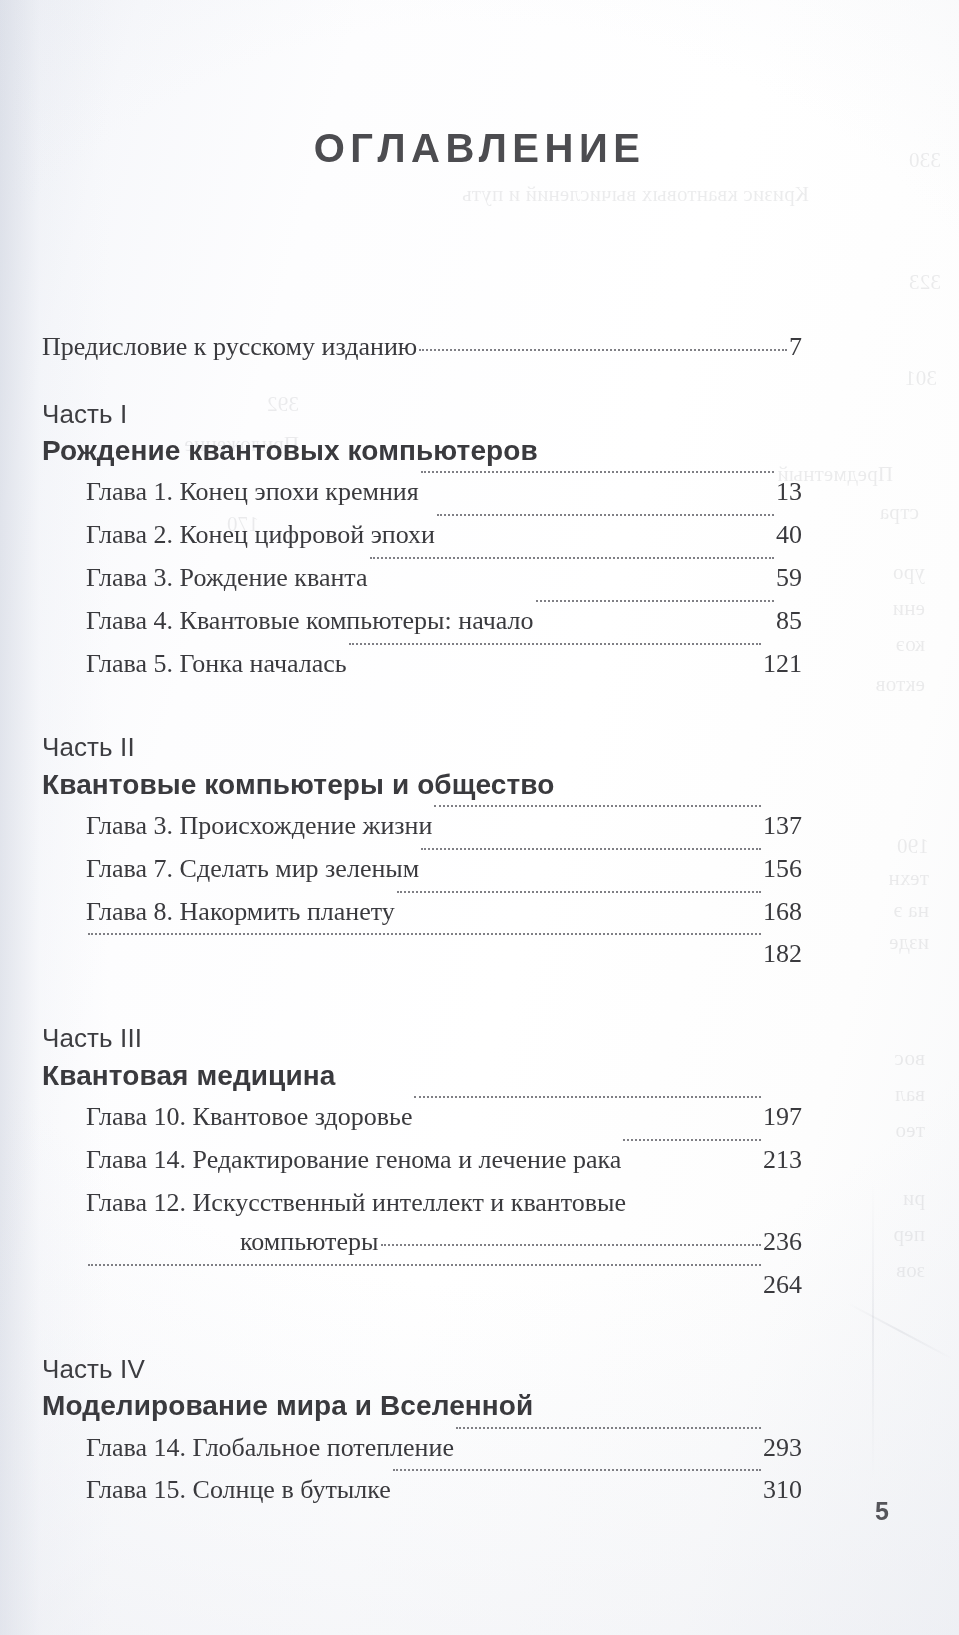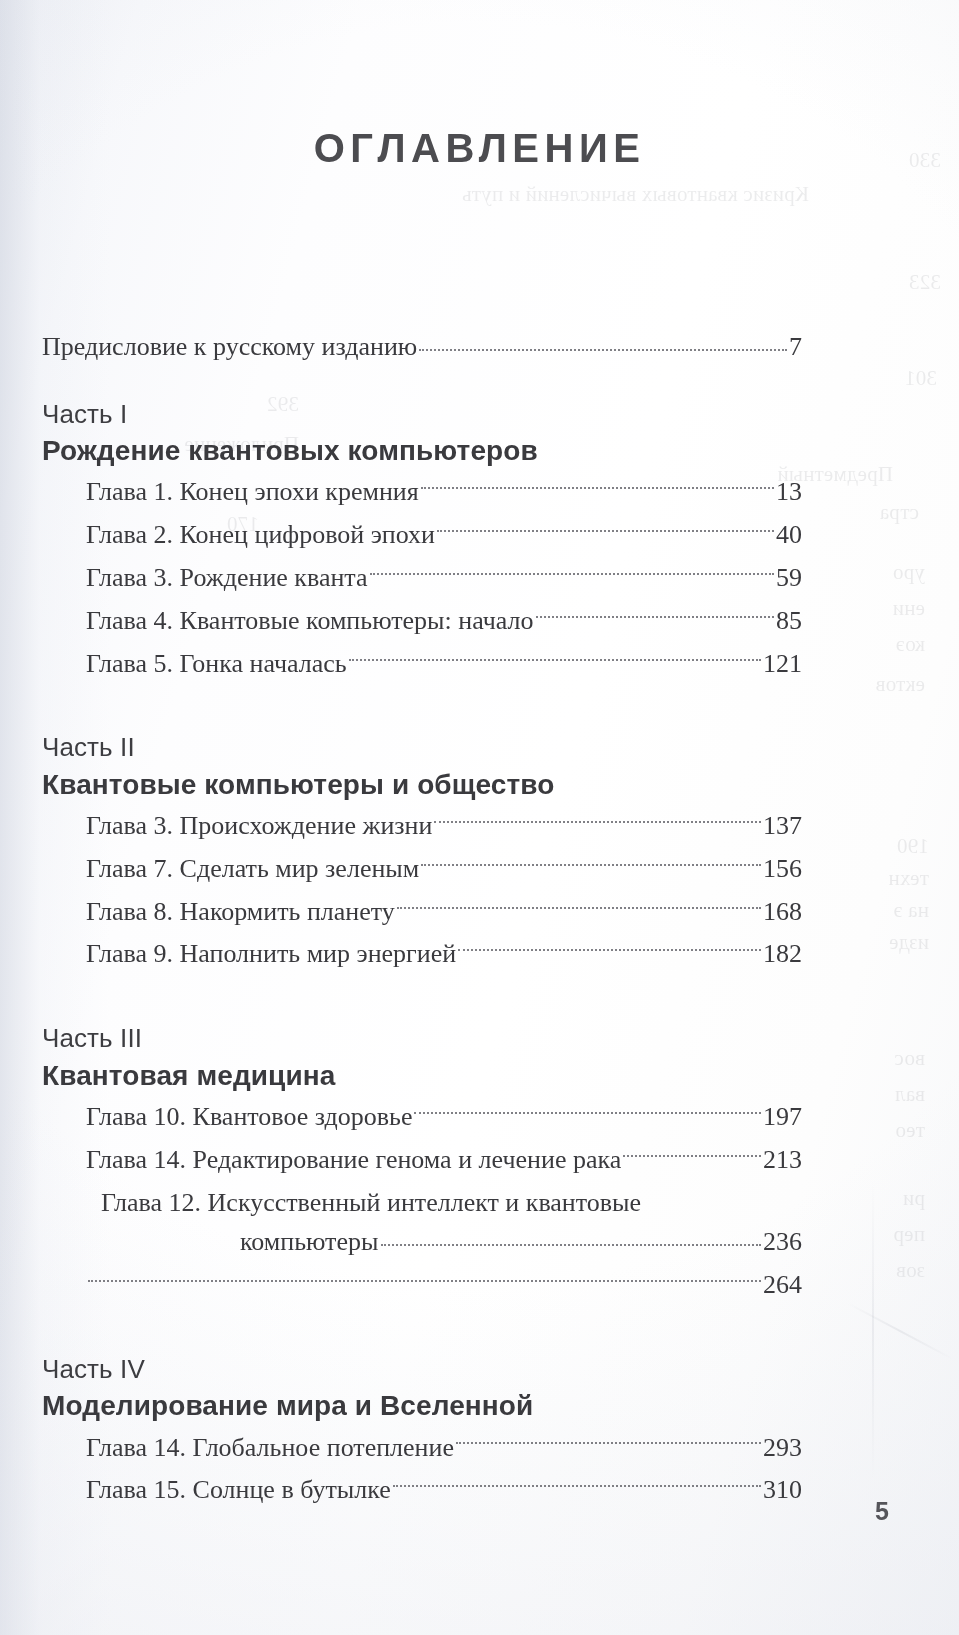--- a/index.html
+++ b/index.html
@@ -127,37 +127,36 @@
     color: #3a3a3e;
     line-height: 1.30;
     margin: 2px 0 6px 0;
     letter-spacing: .1px;
   }
 
   .chapters { margin: 0; padding: 0; list-style: none; }
 
   .chapter-row {
     display: flex;
-    align-items: center;
+    align-items: flex-start;
     font-size: 26px;
     line-height: 1.30;
     color: #3a3a3e;
     margin: 0 0 9px 0;
     padding-left: 44px;
   }
   .chapter-row .ctitle { white-space: nowrap; }
 
   
   .chapter-wrap { padding-left: 44px; margin: 0 0 9px 0; }
   .chapter-wrap .line1 {
     font-size: 26px;
     line-height: 1.30;
     color: #3a3a3e;
     white-space: nowrap;
-    margin-left: 15px;
   }
   .chapter-wrap .line2 {
     display: flex;
     align-items: baseline;
     font-size: 26px;
     line-height: 1.30;
     color: #3a3a3e;
     padding-left: 122px;
     margin-top: 6px;
   }
@@ -277,21 +276,20 @@
             <span class="ctitle">Глава 7. Сделать мир зеленым</span>
             <span class="leader"></span>
             <span class="pageno">156</span>
           </li>
           <li class="chapter-row">
             <span class="ctitle">Глава 8. Накормить планету</span>
             <span class="leader"></span>
             <span class="pageno">168</span>
           </li>
           <li class="chapter-row">
-            <span class="ctitle">Глава 9. Наполнить мир энергией</span>
             <span class="leader"></span>
             <span class="pageno">182</span>
           </li>
         </ul>
       </div>
 
       <div class="part-gap"></div>
 
       <div class="part-block">
         <div class="part-label">Часть III</div>

